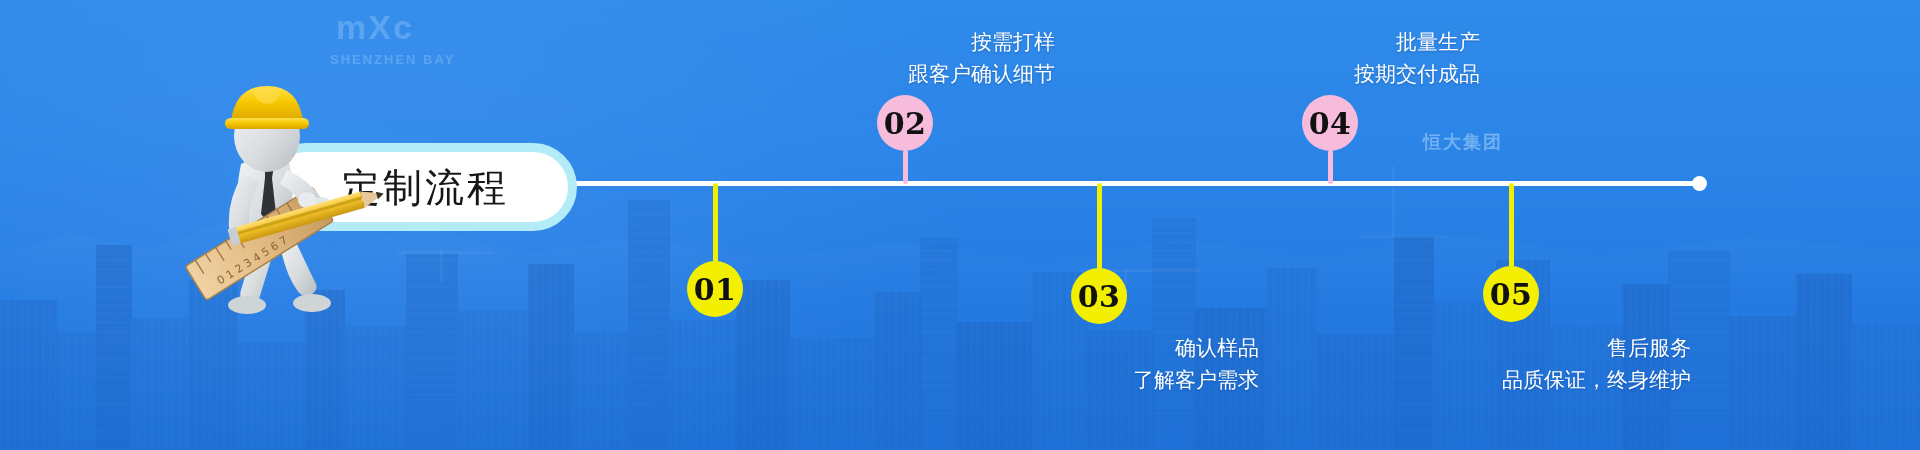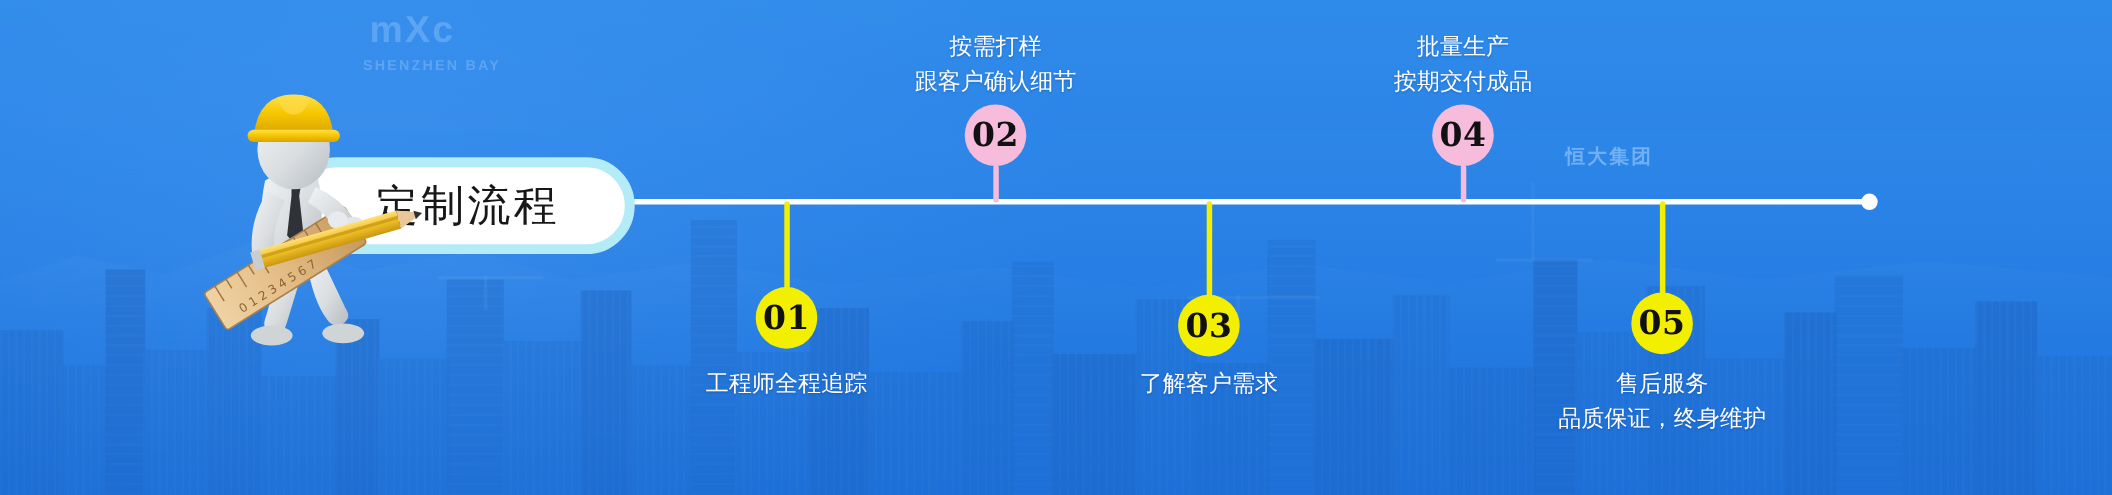--- a/index.html
+++ b/index.html
@@ -71,21 +71,21 @@
     display:flex;align-items:center;justify-content:center;
     font-family:"DejaVu Serif","Liberation Serif",serif;
     font-weight:bold;font-size:30px;color:#111;letter-spacing:.5px;
   }
   .caption{
     position:absolute;text-align:center;color:#ffffff;
     font-size:21px;line-height:32px;white-space:nowrap;
     font-family:"DejaVu Sans","Liberation Sans",sans-serif;
     text-shadow:0 1px 2px rgba(10,50,110,.35);
   }
-  .caption .ln{display:block;}
+  .caption .ln{display:block;text-align:right;}
 </style>
 </head>
 <body>
 
 <div class="stage">
 
   <div class="city">
     <div class="hills" style="background:linear-gradient(180deg,rgba(150,200,245,.55),rgba(150,200,245,0));
                 clip-path:polygon(0 100%,0 62%,70px 44%,150px 58%,240px 30%,330px 55%,430px 40%,520px 62%,640px 48%,760px 66%,900px 52%,1040px 68%,1180px 50%,1320px 64%,1460px 46%,1600px 62%,1750px 48%,1920px 60%,1920px 100%);"></div>
 
@@ -220,37 +220,37 @@
       <path d="M56 60 q4 -36 36 -36 q32 0 36 36 z" fill="url(#helmG)"></path>
       <rect x="50" y="56" width="84" height="11" rx="5.5" fill="url(#helmG)"></rect>
       <path d="M78 28 q14 -6 28 0 q-4 14 -14 14 q-10 0 -14 -14z" fill="#ffdb4a" opacity=".7"></path>
     </svg>
   </div>
 
   <div class="node" style="left:715px;">
     <div class="stem" style="left:-2px;top:183px;height:82px;background:#f2f000;"></div>
     <div class="badge" style="left:-28px;top:261px;background:#f2f000;">01</div>
     <div class="caption" style="left:-150px;top:332px;width:300px;">
-      <span class="ln">工程师全程追踪</span>
     </div>
   </div>
 
   <div class="node" style="left:905px;">
     <div class="stem" style="left:-2px;top:150px;height:34px;background:#f7bcdc;"></div>
     <div class="badge" style="left:-28px;top:95px;background:#f7bcdc;">02</div>
     <div class="caption" style="left:-150px;top:26px;width:300px;">
       <span class="ln">按需打样</span>
       <span class="ln">跟客户确认细节</span>
     </div>
   </div>
 
   <div class="node" style="left:1099px;">
     <div class="stem" style="left:-2px;top:183px;height:88px;background:#f2f000;"></div>
     <div class="badge" style="left:-28px;top:268px;background:#f2f000;">03</div>
     <div class="caption" style="left:-160px;top:332px;width:320px;">
+      <span class="ln">确认样品</span>
       <span class="ln">了解客户需求</span>
     </div>
   </div>
 
   <div class="node" style="left:1330px;">
     <div class="stem" style="left:-2px;top:150px;height:34px;background:#f7bcdc;"></div>
     <div class="badge" style="left:-28px;top:95px;background:#f7bcdc;">04</div>
     <div class="caption" style="left:-150px;top:26px;width:300px;">
       <span class="ln">批量生产</span>
       <span class="ln">按期交付成品</span>

